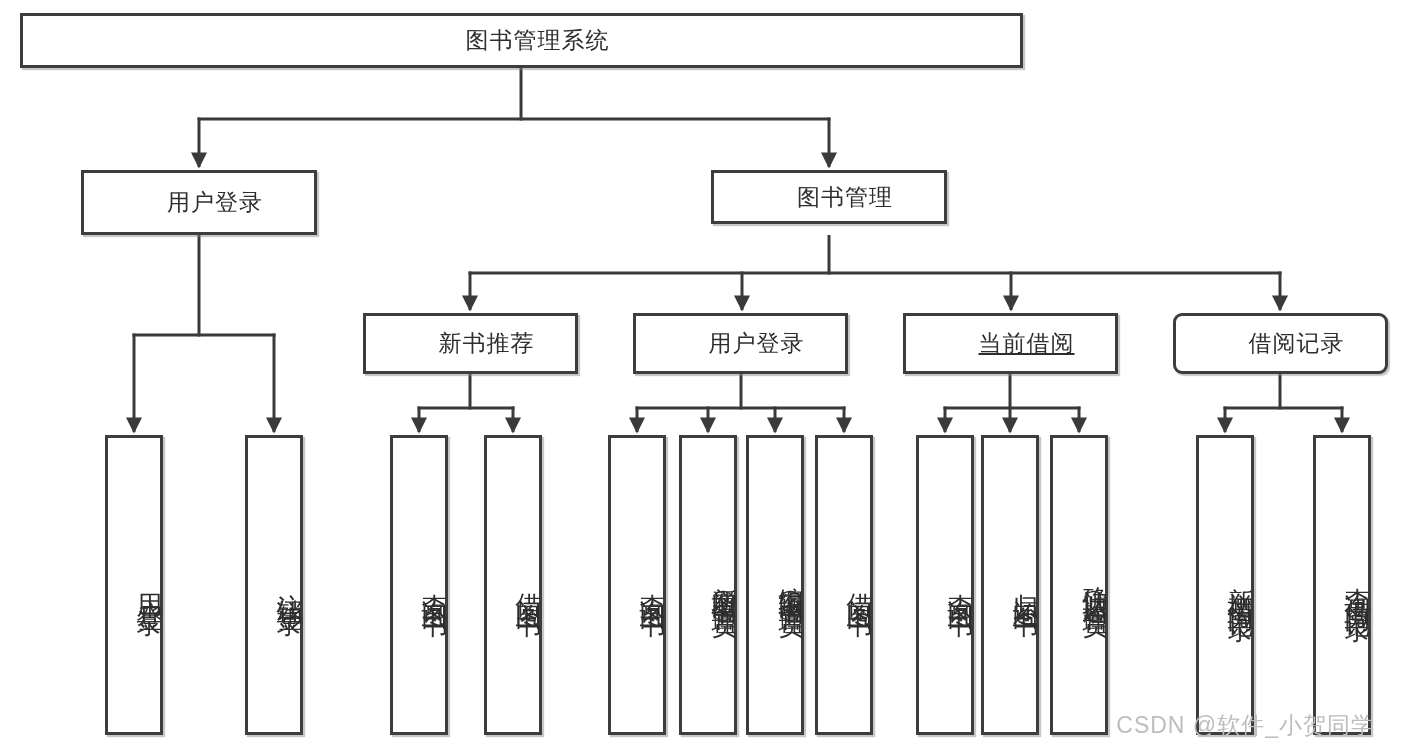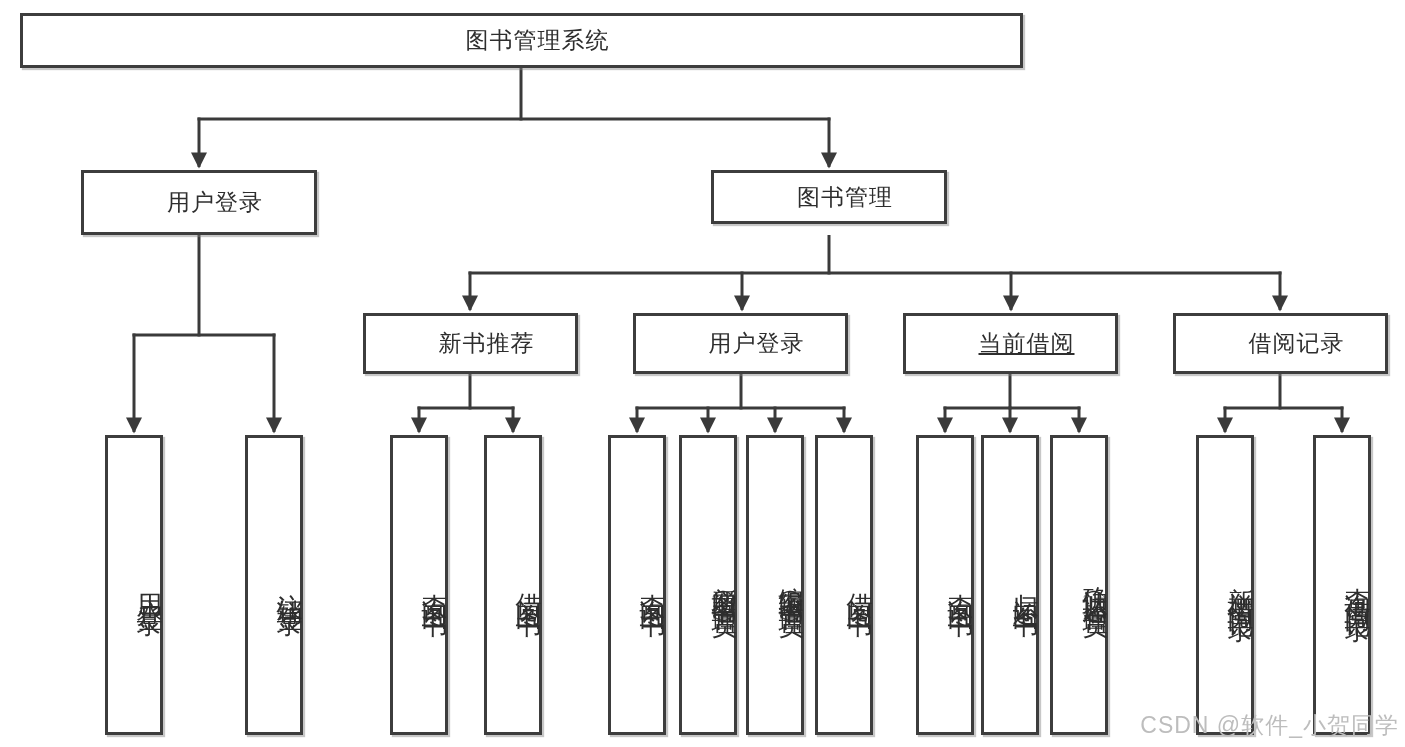--- a/index.html
+++ b/index.html
@@ -19,30 +19,30 @@
     font-size:26px;letter-spacing:6px;line-height:1;white-space:nowrap;
   }
   .vnode .vlabel.tight{font-size:25px;letter-spacing:4px;}
   
   .n-root{left:20px;top:13px;width:1003px;height:55px;}
   
   .n-l2a{left:81px;top:170px;width:236px;height:65px;}
   .n-l2b{left:711px;top:170px;width:236px;height:54px;}
   
   .n-l3{top:313px;width:215px;height:61px;}
-  .n-l3a{left:363px;} .n-l3b{left:633px;} .n-l3c{left:903px;text-decoration:underline;} .n-l3d{left:1173px;}
+  .n-l3a{left:363px;} .n-l3b{left:633px;} .n-l3c{left:903px;text-decoration:underline;} .n-l3d{left:1173px;border-radius:9px;}
   
   .leaf{top:435px;width:58px;height:300px;}
   .lf1{left:105px;} .lf2{left:245px;}
   .lf3{left:390px;} .lf4{left:484px;}
   .lf5{left:608px;} .lf6{left:679px;} .lf7{left:746px;} .lf8{left:815px;}
   .lf9{left:916px;} .lf10{left:981px;} .lf11{left:1050px;}
   .lf12{left:1196px;} .lf13{left:1313px;}
   .watermark{
-    position:absolute;right:6px;bottom:6px;font-size:23px;color:#bdbdbd;
+    position:absolute;right:30px;bottom:6px;font-size:23px;color:#bdbdbd;
     letter-spacing:1px;pointer-events:none;margin-left:24px;
   }
 </style>
 </head>
 <body>
 
 <div id="canvas">
 
   <svg id="wires" width="1405" height="747" viewBox="0 0 1405 747" xmlns="http://www.w3.org/2000/svg">
     <defs>

